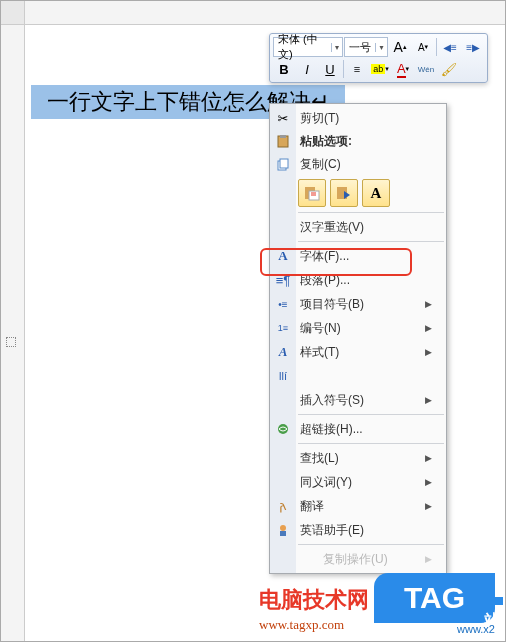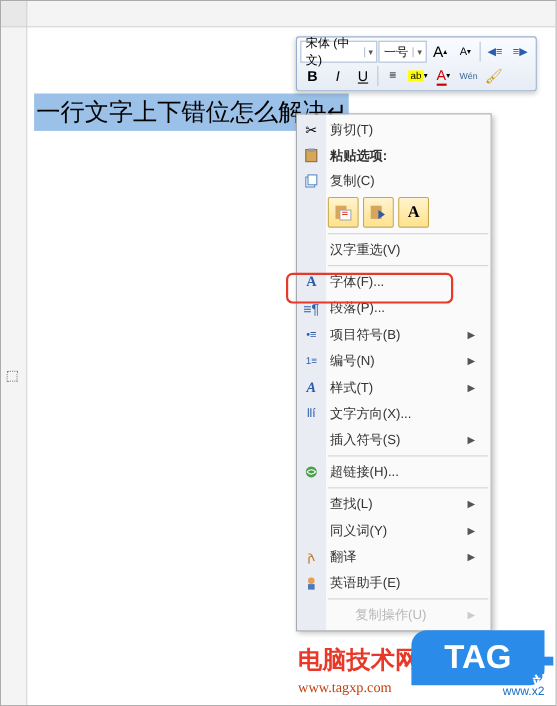--- a/index.html
+++ b/index.html
@@ -1,21 +1,21 @@
 <!DOCTYPE html>
 <html><head>
 <meta charset="utf-8">
 <style>
 * { margin: 0; padding: 0; box-sizing: border-box; }
 body { width: 506px; height: 642px; font-family: "Microsoft YaHei", SimSun, sans-serif; font-size: 12px; background: #fff; overflow: hidden; position: relative; border: 1px solid #aaa; }
 .ruler-corner { position: absolute; left: 0; top: 0; width: 24px; height: 24px; background: #e8e8e8; border-right: 1px solid #ccc; border-bottom: 1px solid #ccc; }
 .ruler-top { position: absolute; left: 24px; top: 0; right: 0; height: 24px; background: #f4f4f4; border-bottom: 1px solid #ccc; }
 .ruler-left { position: absolute; left: 0; top: 24px; width: 24px; bottom: 0; background: #f4f4f4; border-right: 1px solid #ccc; }
 .page { position: absolute; left: 24px; top: 24px; right: 0; bottom: 0; background: #fff; }
-.selected-text { position: absolute; left: 6px; top: 60px; background: #9bc1e8; color: #000; font-size: 22px; padding: 2px 2px; font-family: SimSun; }
+.selected-text { position: absolute; left: 6px; top: 60px; background: #9bc1e8; color: #000; font-size: 22px; padding: 2px 16px; font-family: SimSun; }
 .para-mark { font-family: SimSun; }
 .break-marker { position: absolute; left: -19px; top: 312px; width: 10px; height: 10px; border: 1px dotted #888; }
 
 .mini-toolbar { position: absolute; left: 268px; top: 32px; background: linear-gradient(#fafcff,#e6ecf5); border: 1px solid #9aaecb; border-radius: 3px; padding: 2px; box-shadow: 0 2px 5px rgba(0,0,0,.2); }
 .mini-row { display: flex; align-items: center; gap: 1px; padding: 1px; }
 .mini-dd { display: flex; align-items: center; background: #fff; border: 1px solid #aebfd6; height: 20px; font-size: 11px; }
 .mini-dd-text { padding: 0 4px; }
 .mini-dd-arrow { width: 12px; text-align: center; border-left: 1px solid #aebfd6; font-size: 8px; color: #555; }
 .mini-btn { width: 22px; height: 20px; display: flex; align-items: center; justify-content: center; border: 1px solid transparent; font-size: 13px; cursor: pointer; }
 .mini-sep { width: 1px; height: 18px; background: #b7c5da; margin: 0 1px; }
@@ -25,21 +25,21 @@
 .menu-icon { position: absolute; left: 4px; width: 18px; height: 18px; display: flex; align-items: center; justify-content: center; font-size: 13px; }
 .menu-text { flex: 1; font-size: 12px; color: #333; }
 .menu-arrow { font-size: 9px; color: #555; }
 .menu-sep { height: 1px; background: #d0d3d8; margin: 2px 2px 2px 28px; }
 .menu-header { font-weight: bold; height: 22px; }
 .paste-options { height: 34px; padding-left: 28px; display: flex; gap: 4px; align-items: center; }
 .paste-btn { width: 28px; height: 28px; border: 1px solid #c8a84a; background: linear-gradient(#fff4cf,#ffe28c); border-radius: 2px; display: flex; align-items: center; justify-content: center; font-size: 15px; }
 .disabled .menu-text { color: #b8b8b8; margin-left: 23px; }
 .highlight-box { position: absolute; left: 259px; top: 247px; width: 152px; height: 28px; border: 2px solid #e73828; border-radius: 6px; pointer-events: none; }
 
-.watermark-group { position: absolute; left: 270px; bottom: 8px; font-family: "Microsoft YaHei"; }
+.watermark-group { position: absolute; left: 258px; bottom: 8px; font-family: "Microsoft YaHei"; }
 .wm1 { color: #e73828; font-weight: bold; font-size: 22px; }
 .wm2 { color: #c2410c; font-size: 13px; margin-top: 2px; }
 .tag-badge { position: absolute; right: 10px; bottom: 18px; background: #2a8be9; color: #fff; font-weight: bold; font-size: 30px; padding: 8px 30px; border-radius: 14px 0 14px 0; font-family: Arial; }
 .tag-sub { position: absolute; right: 10px; bottom: 6px; color: #1b6fc1; font-size: 11px; text-align: center; }
 .tag-side { position: absolute; right: 2px; bottom: 36px; color: #fff; writing-mode: vertical-rl; font-size: 14px; font-weight: bold; background: #2a8be9; padding: 4px 2px; }
 
 .bold { font-weight: bold; } .italic { font-style: italic; } .underline { text-decoration: underline; }
 </style>
 </head>
 <body>
@@ -160,21 +160,20 @@
     <span class="menu-text">编号(N)</span>
     <span class="menu-arrow">▶</span>
   </div>
   <div class="menu-item">
     <span class="menu-icon" style="color:#2a5db0;font-family:serif;font-style:italic;font-weight:bold">A</span>
     <span class="menu-text">样式(T)</span>
     <span class="menu-arrow">▶</span>
   </div>
   <div class="menu-item">
     <span class="menu-icon" style="color:#2a5db0;font-size:11px">llí</span>
-    <span class="menu-text">文字方向(X)...</span>
   </div>
   <div class="menu-item">
     <span class="menu-text">插入符号(S)</span>
     <span class="menu-arrow">▶</span>
   </div>
   <div class="menu-sep"></div>
   <div class="menu-item">
     <span class="menu-icon">
         <svg width="14" height="14">
           <circle cx="7" cy="7" r="5" fill="#4a9e4a"></circle>

